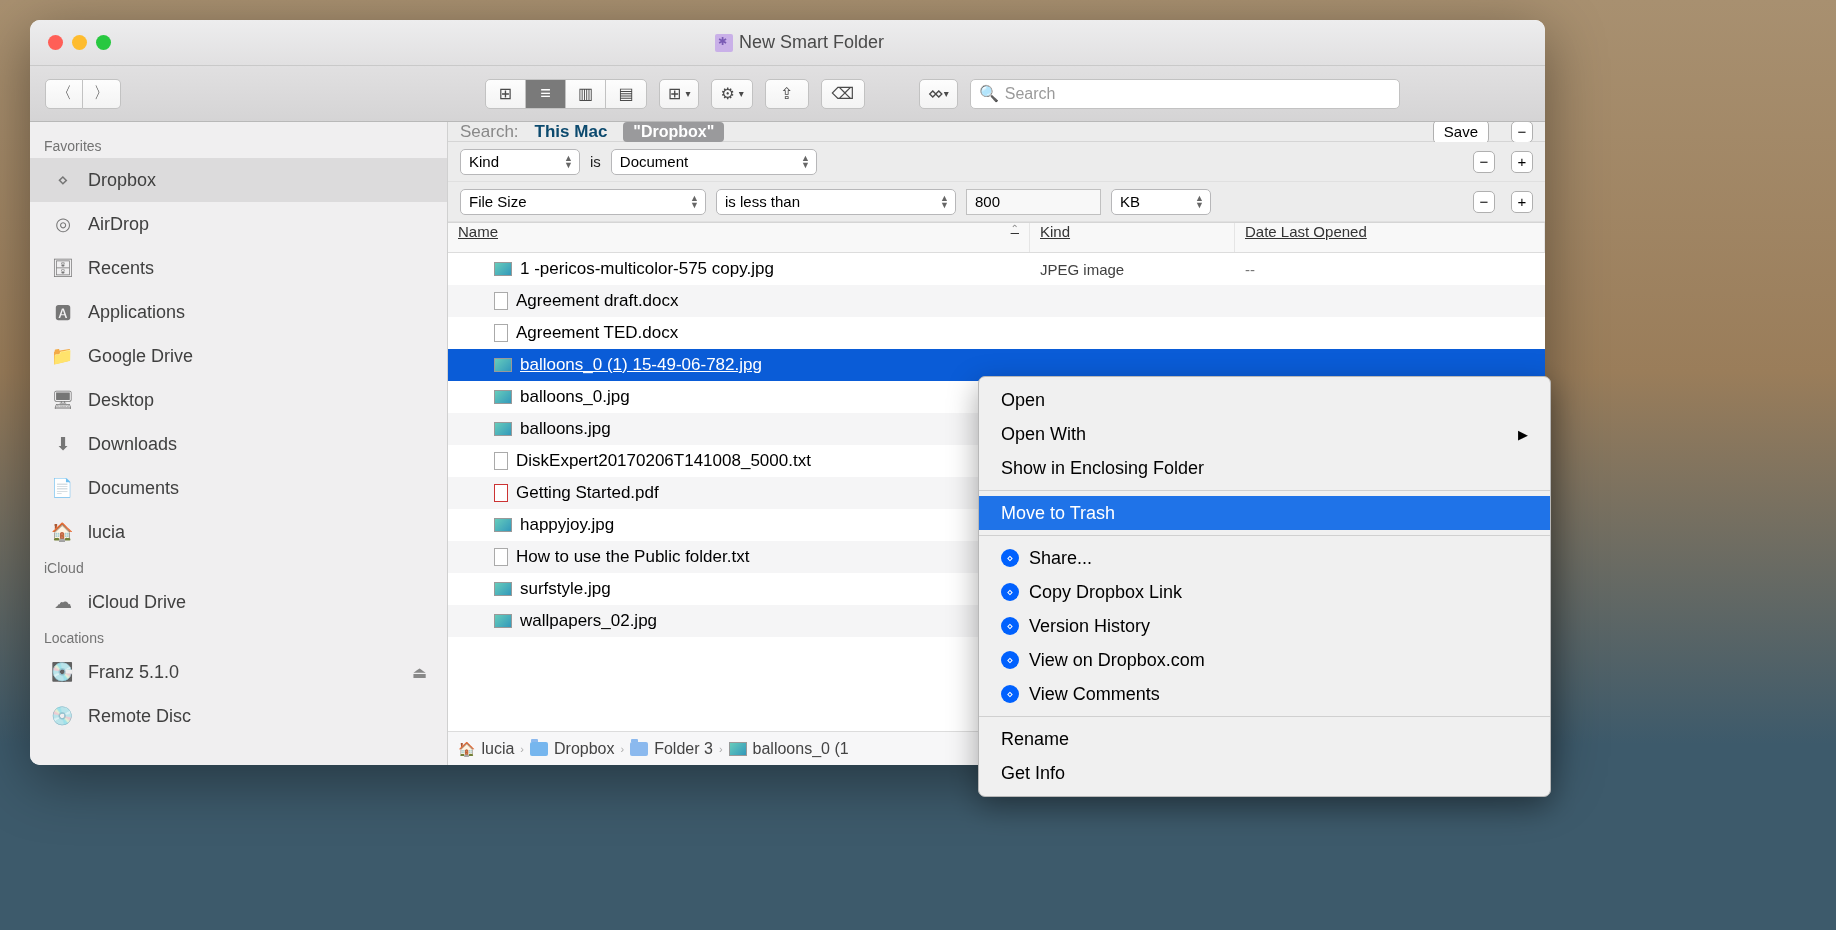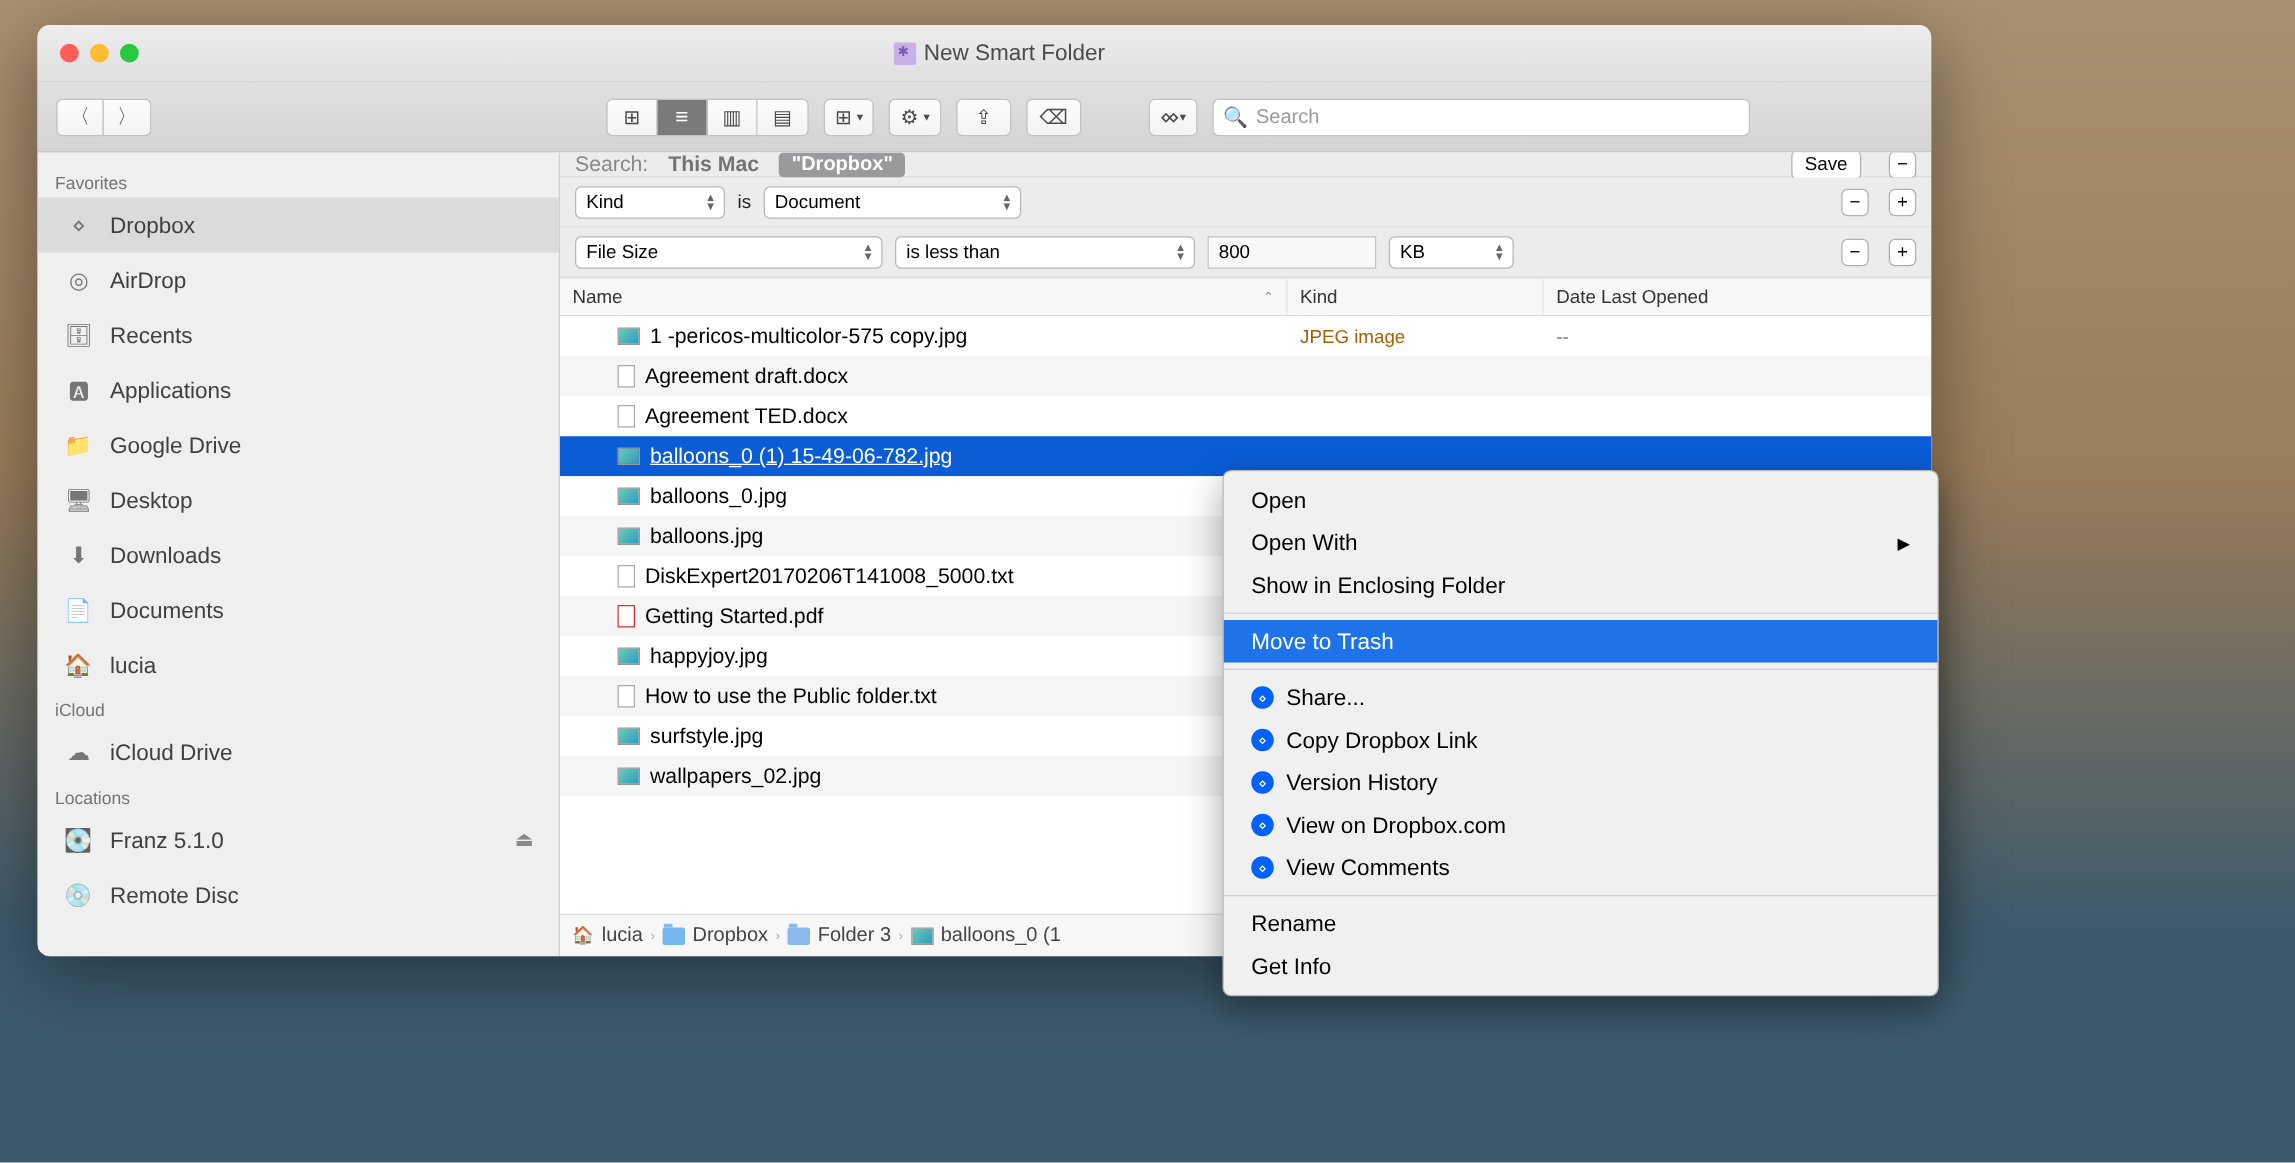--- a/index.html
+++ b/index.html
@@ -43,48 +43,48 @@
 .sb-item.sel{ background:#dcdbdc; font-weight:500;}
 .sb-item .ic{ position:absolute; left:20px; width:26px; text-align:center; color:#767676; font-size:18px;}
 .eject{position:absolute; right:20px; color:#888; font-size:16px;}
 
 
 .main{ flex:1; display:flex; flex-direction:column; background:#fff;}
 
 
 .scope{ height:20px; background:#ececec; border-bottom:1px solid #d5d5d5; display:flex; align-items:center; padding:0 12px; gap:16px; font-size:17px;}
 .scope .lbl{color:#888;}
-.scope .tab{color:#737373; font-weight:600; cursor:pointer;}
+.scope .tab{color:#0c4a6e; font-weight:600; cursor:pointer;}
 .pill{background:#9a9a9c; color:#fff; padding:1px 10px; border-radius:4px; font-size:16px; font-weight:600;}
 .save-btn{ margin-left:auto; height:24px; border:1px solid #b0b0b0; background:#fff; border-radius:5px; padding:0 10px; font-size:15px; cursor:pointer;}
 .circle-btn{width:22px; height:22px; border:1px solid #b0b0b0; background:#fff; border-radius:5px; display:flex; align-items:center; justify-content:center; font-size:15px; margin-left:6px; cursor:pointer;}
 
 
 .rules{ background:#ececec; border-bottom:1px solid #d5d5d5;}
 .rule-row{ height:40px; display:flex; align-items:center; padding:0 12px; gap:10px; border-bottom:1px solid #e0e0e0;}
 .popup{ height:26px; border:1px solid #b7b7b9; border-radius:5px; background:#fff; display:flex; align-items:center; padding:0 8px; font-size:15px; gap:6px; min-width:100px; cursor:pointer; position:relative;}
 .popup .arrs{ position:absolute; right:6px; font-size:9px; color:#666; line-height:7px;}
 .is{font-size:15px; color:#222;}
 .numfield{width:135px; height:26px; border:1px solid #c0c0c0; background:#f8f8f8; padding:0 8px; font-size:15px;}
 .rr-spacer{flex:1;}
 
 
 .cols{ height:30px; display:flex; border-bottom:1px solid #dcdcdc; font-size:15px; color:#333; background:#f8f8f8;}
-.cols>div{display:flex; align-items:center; padding:0 10px; border-right:1px solid #e5e5e5;}
+.cols>div{display:flex; padding:0 10px; border-right:1px solid #e5e5e5;text-decoration:underline;}
 .c-name{flex:1;}
 .c-kind{width:205px;}
 .c-date{width:310px;}
 .sort-ind{margin-left:auto; font-size:10px; color:#888;}
 
 
 .files{flex:1; overflow:auto; font-size:17px;}
 .frow{height:32px; display:flex; align-items:center;}
 .frow.even{background:#fff;} .frow.odd{background:#f5f5f6;}
 .fc-name{flex:1; display:flex; align-items:center; padding-left:46px; gap:8px;}
-.fc-kind{width:205px; color:#a16207; font-size:15px; padding-left:10px;}
+.fc-kind{width:205px; color:#404040; font-size:15px; padding-left:10px;}
 .fc-date{width:310px; color:#777; font-size:15px; padding-left:10px;}
 .frow.sel{background:#0a5cd7; color:#fff;}
 .frow.sel .fc-name span{text-decoration:underline;}
 .frow.sel .fc-kind,.frow.sel .fc-date{color:#cde0fb;}
 
 
 .pathbar{ height:34px; border-top:1px solid #dcdcdc; background:#f7f7f8; display:flex; align-items:center; padding:0 10px; gap:6px; font-size:16px; color:#444;}
 .pathbar .sep{color:#aaa; font-size:11px;}
 .pathbar .pic{font-size:15px;}
 

